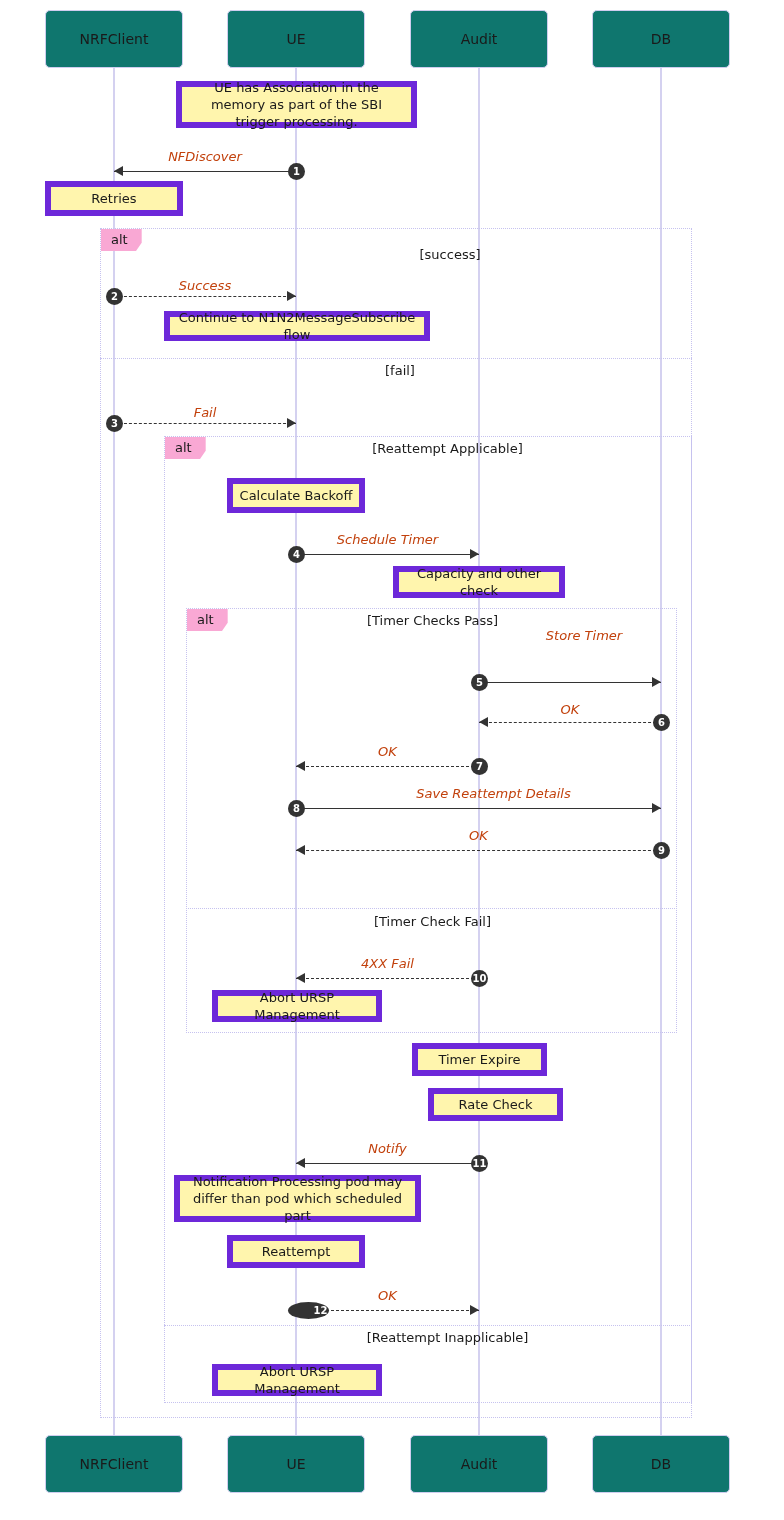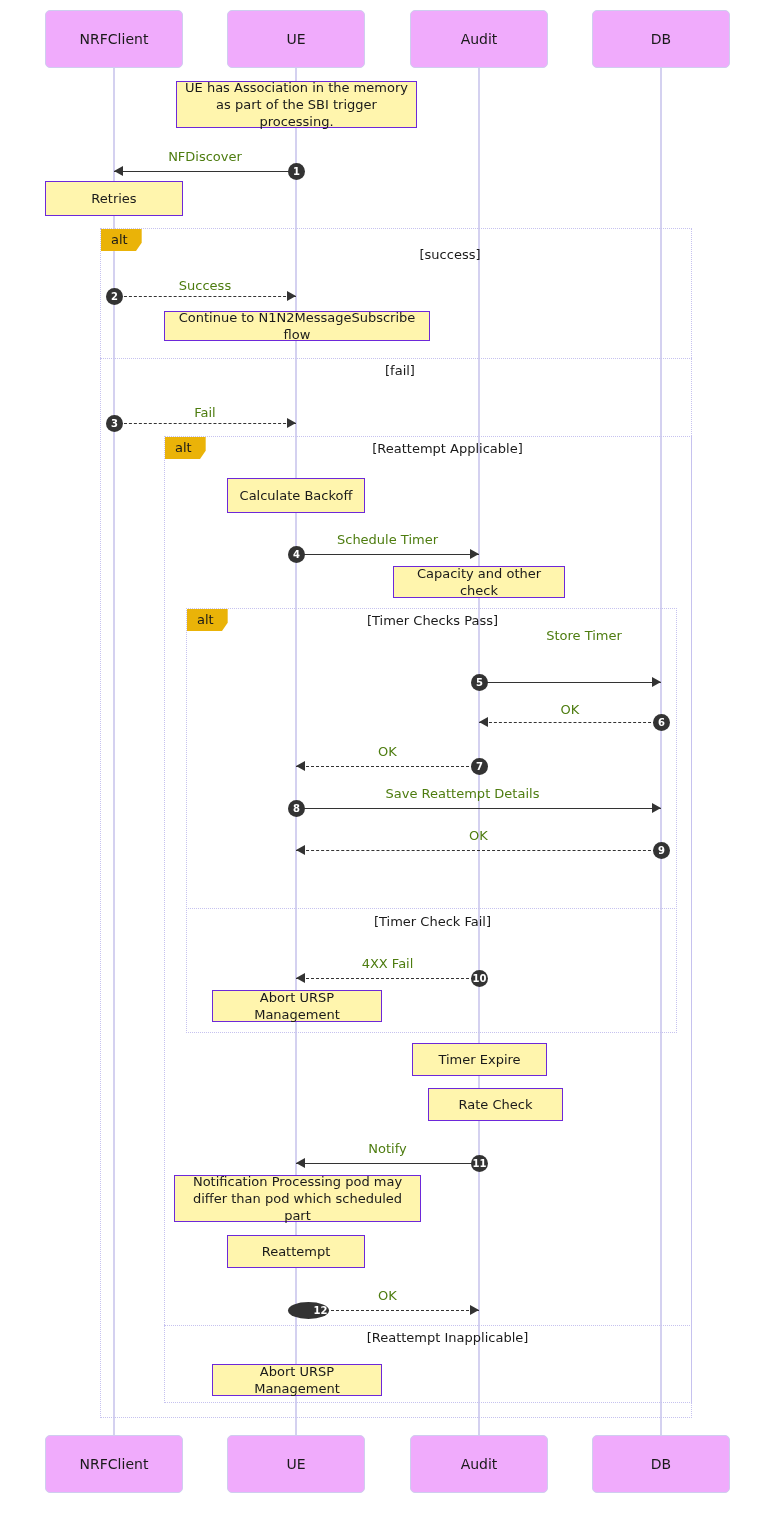--- a/index.html
+++ b/index.html
@@ -24,21 +24,21 @@
   
   .lifeline {
     position: absolute;
     width: 2px;
     background: #d4d1f0;
   }
   
   .actor-box {
     position: absolute;
     box-sizing: border-box;
-    background: #f0abfc;
+    background: #0f766e;
     border: 1px solid #cfcdef;
     border-radius: 5px;
     display: flex;
     align-items: center;
     justify-content: center;
     font-size: 14px;
     color: #1a1a1a;
     height: 58px;
   }
   
@@ -48,21 +48,21 @@
     border: 1px dotted #c6c2ef;
     background: transparent;
   }
   .alt-divider {
     position: absolute;
     border-top: 1px dotted #c6c2ef;
     height: 0;
   }
   .alt-tag {
     position: absolute;
-    background: #eab308;
+    background: #f9a8d4;
     color: #1a1a1a;
     font-size: 13px;
     line-height: 22px;
     height: 22px;
     padding: 0 14px 0 10px;
     box-sizing: border-box;
     
     clip-path: polygon(0 0, 100% 0, 100% 62%, 86% 100%, 0 100%);
   }
   .alt-cond {
@@ -70,21 +70,21 @@
     font-size: 13px;
     color: #1a1a1a;
     text-align: center;
     white-space: nowrap;
   }
   
   .note {
     position: absolute;
     box-sizing: border-box;
     background: #FFF5AD;
-    border: 1px solid #6d28d9;
+    border: 6px solid #6d28d9;
     color: #1a1a1a;
     font-size: 13px;
     display: flex;
     align-items: center;
     justify-content: center;
     text-align: center;
     line-height: 17px;
     padding: 2px 6px;
   }
   
@@ -101,23 +101,24 @@
     width: 0;
     height: 0;
     border-top: 5.5px solid transparent;
     border-bottom: 5.5px solid transparent;
   }
   .arrow-head.right { border-left: 9px solid #333333; }
   .arrow-head.left  { border-right: 9px solid #333333; }
   .msg-label {
     position: absolute;
     font-size: 13px;
-    color: #4d7c0f;
+    color: #c2410c;
     text-align: center;
     white-space: nowrap;
+    font-style: italic;
   }
   .seq-num {
     position: absolute;
     width: 17px;
     height: 17px;
     border-radius: 50%;
     background: #333333;
     color: #ffffff;
     font-size: 10px;
     line-height: 17px;
@@ -230,21 +231,21 @@
   <div class="msg-label" style="left:479px; top:702px; width:182px;">OK</div>
   <div class="msg-line dotted" style="left:479px; top:722px; width:182px;"></div>
   <div class="arrow-head left" style="left:479px; top:717px;"></div>
   <div class="seq-num" style="left:653px; top:714px;">6</div>
 
   <div class="msg-label" style="left:296px; top:744px; width:183px;">OK</div>
   <div class="msg-line dotted" style="left:296px; top:766px; width:183px;"></div>
   <div class="arrow-head left" style="left:296px; top:761px;"></div>
   <div class="seq-num" style="left:471px; top:758px;">7</div>
 
-  <div class="msg-label" style="left:280px; top:786px; width:365px;">Save Reattempt Details</div>
+  <div class="msg-label" style="left:311px; top:786px; width:365px;">Save Reattempt Details</div>
   <div class="msg-line" style="left:296px; top:808px; width:365px;"></div>
   <div class="arrow-head right" style="left:652px; top:803px;"></div>
   <div class="seq-num" style="left:288px; top:800px;">8</div>
 
   <div class="msg-label" style="left:296px; top:828px; width:365px;">OK</div>
   <div class="msg-line dotted" style="left:296px; top:850px; width:365px;"></div>
   <div class="arrow-head left" style="left:296px; top:845px;"></div>
   <div class="seq-num" style="left:653px; top:842px;">9</div>
 
 

